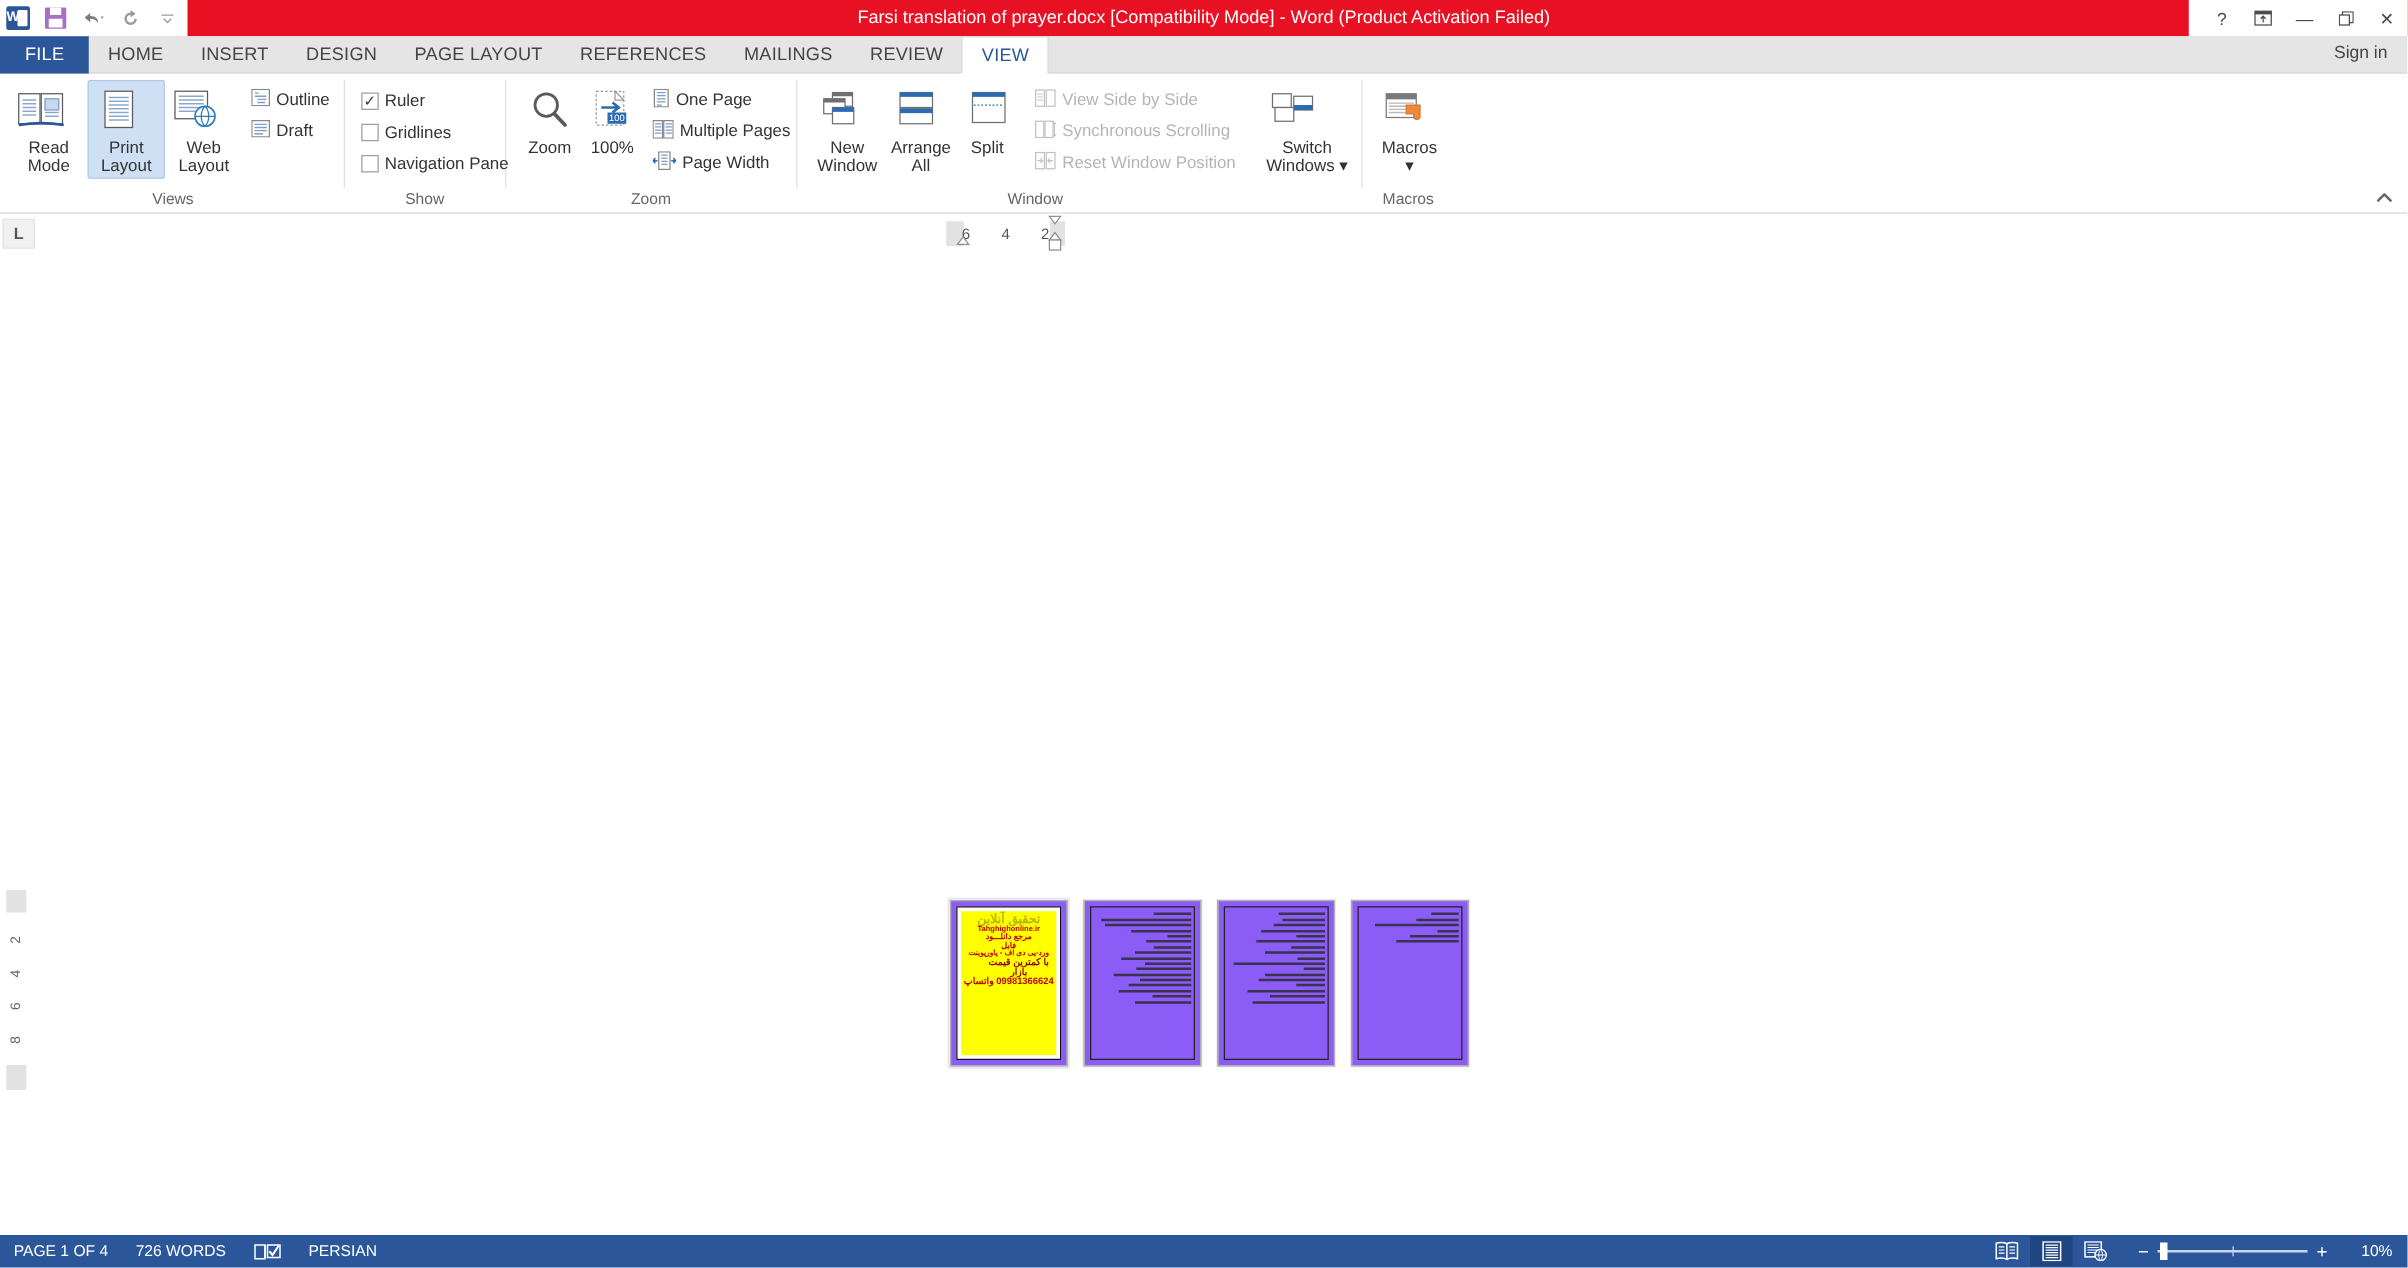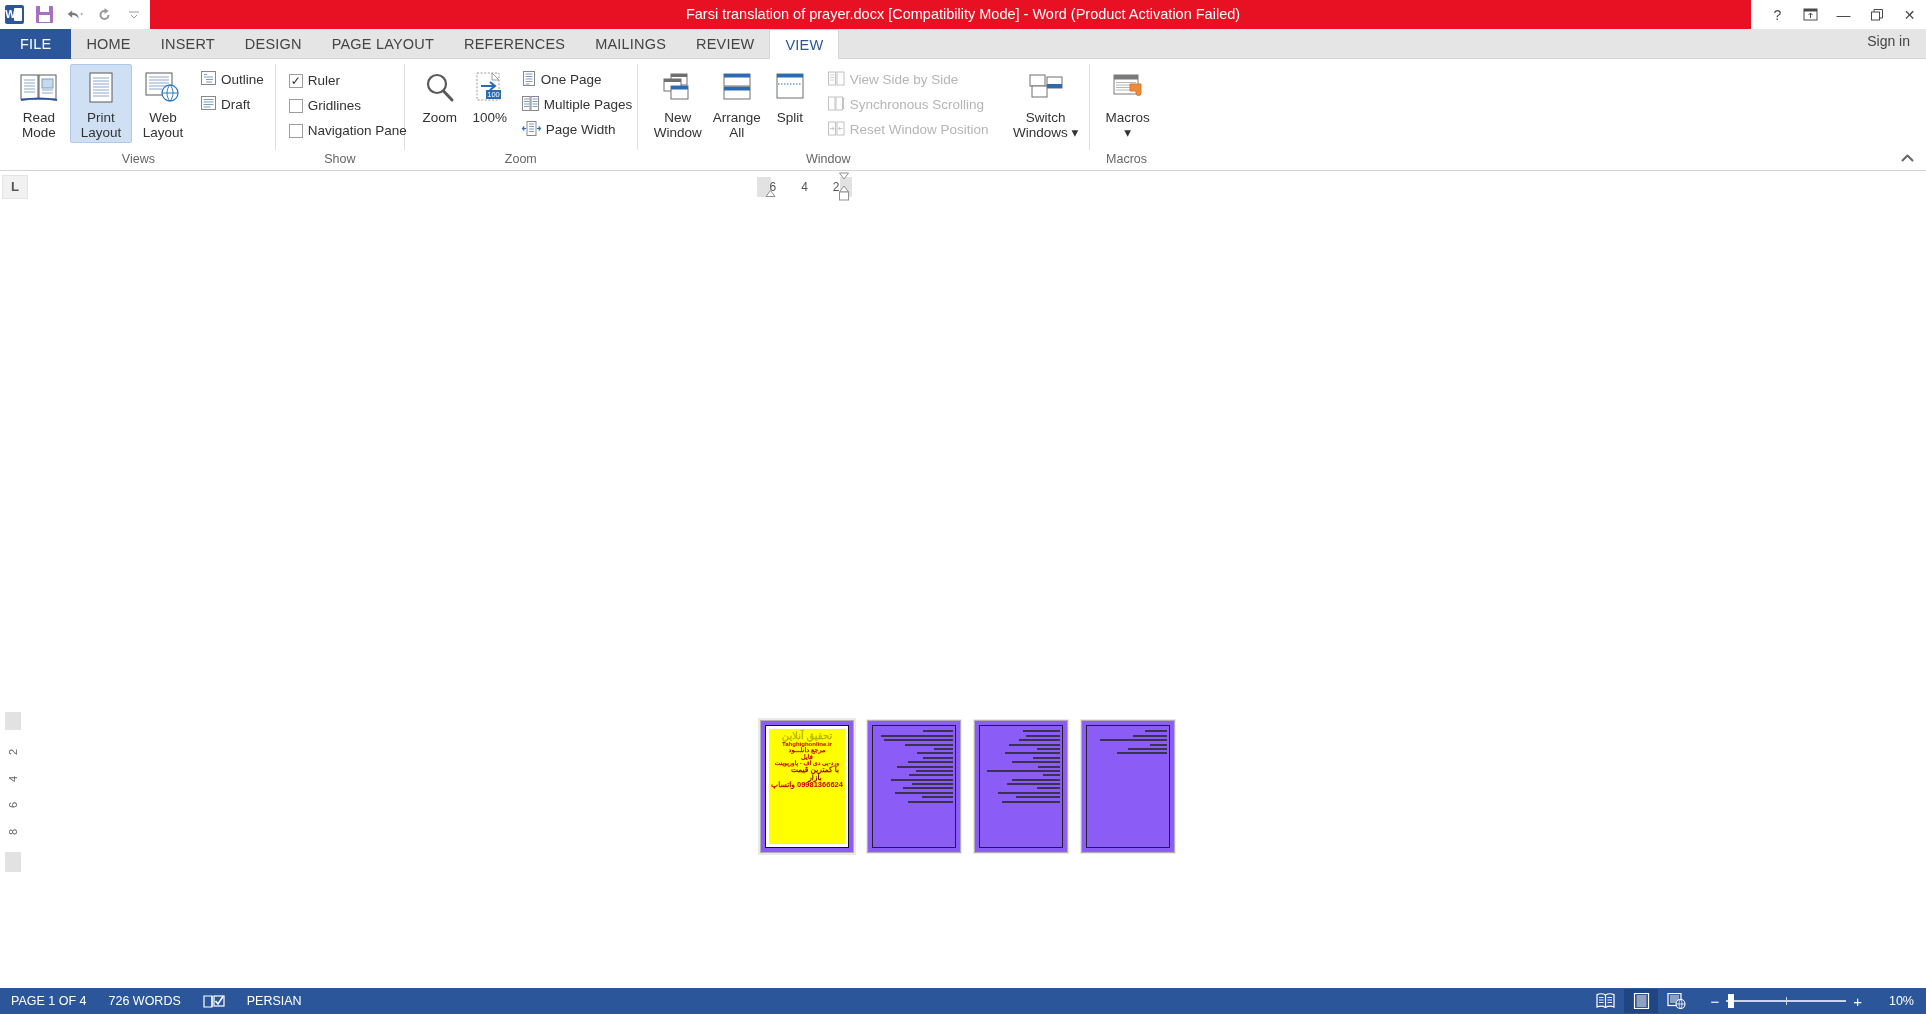--- a/index.html
+++ b/index.html
@@ -67,21 +67,21 @@
   .ribbon {
     height: 112px; background: #fff; border-bottom: 1px solid #d4d4d4;
     display: flex; position: relative; padding-left: 2px;
   }
   .group { display: flex; flex-direction: column; height: 110px; position: relative; }
   .group-body { flex: 1; display: flex; align-items: flex-start; padding: 5px 6px 0 6px; }
   .group-label { font-size: 12.5px; color: #666; text-align: center; height: 17px; line-height: 14px; }
   .group-sep { width: 1px; background: #e0e0e0; margin: 5px 0 20px 0; }
 
   .bigbtn {
-    display: flex; flex-direction: column; align-items: center; justify-content: flex-start;
+    display: flex; flex-direction: column; justify-content: flex-start;
     width: 62px; padding: 3px 2px 2px 2px; cursor: pointer; border: 1px solid transparent;
     border-radius: 2px;
   }
   .bigbtn.sel { background: #cfe0f5; border-color: #b0c9e8; }
   .bigbtn .lbl { font-size: 13.5px; color: #333; text-align: center; line-height: 15px; margin-top: 2px; }
   .bigicon { width: 44px; height: 40px; display: flex; align-items: center; justify-content: center; }
 
   .smallitem {
     display: flex; align-items: center; gap: 5px; height: 25px;
     padding: 0 4px 0 2px; cursor: pointer; font-size: 13.5px; color: #333;

